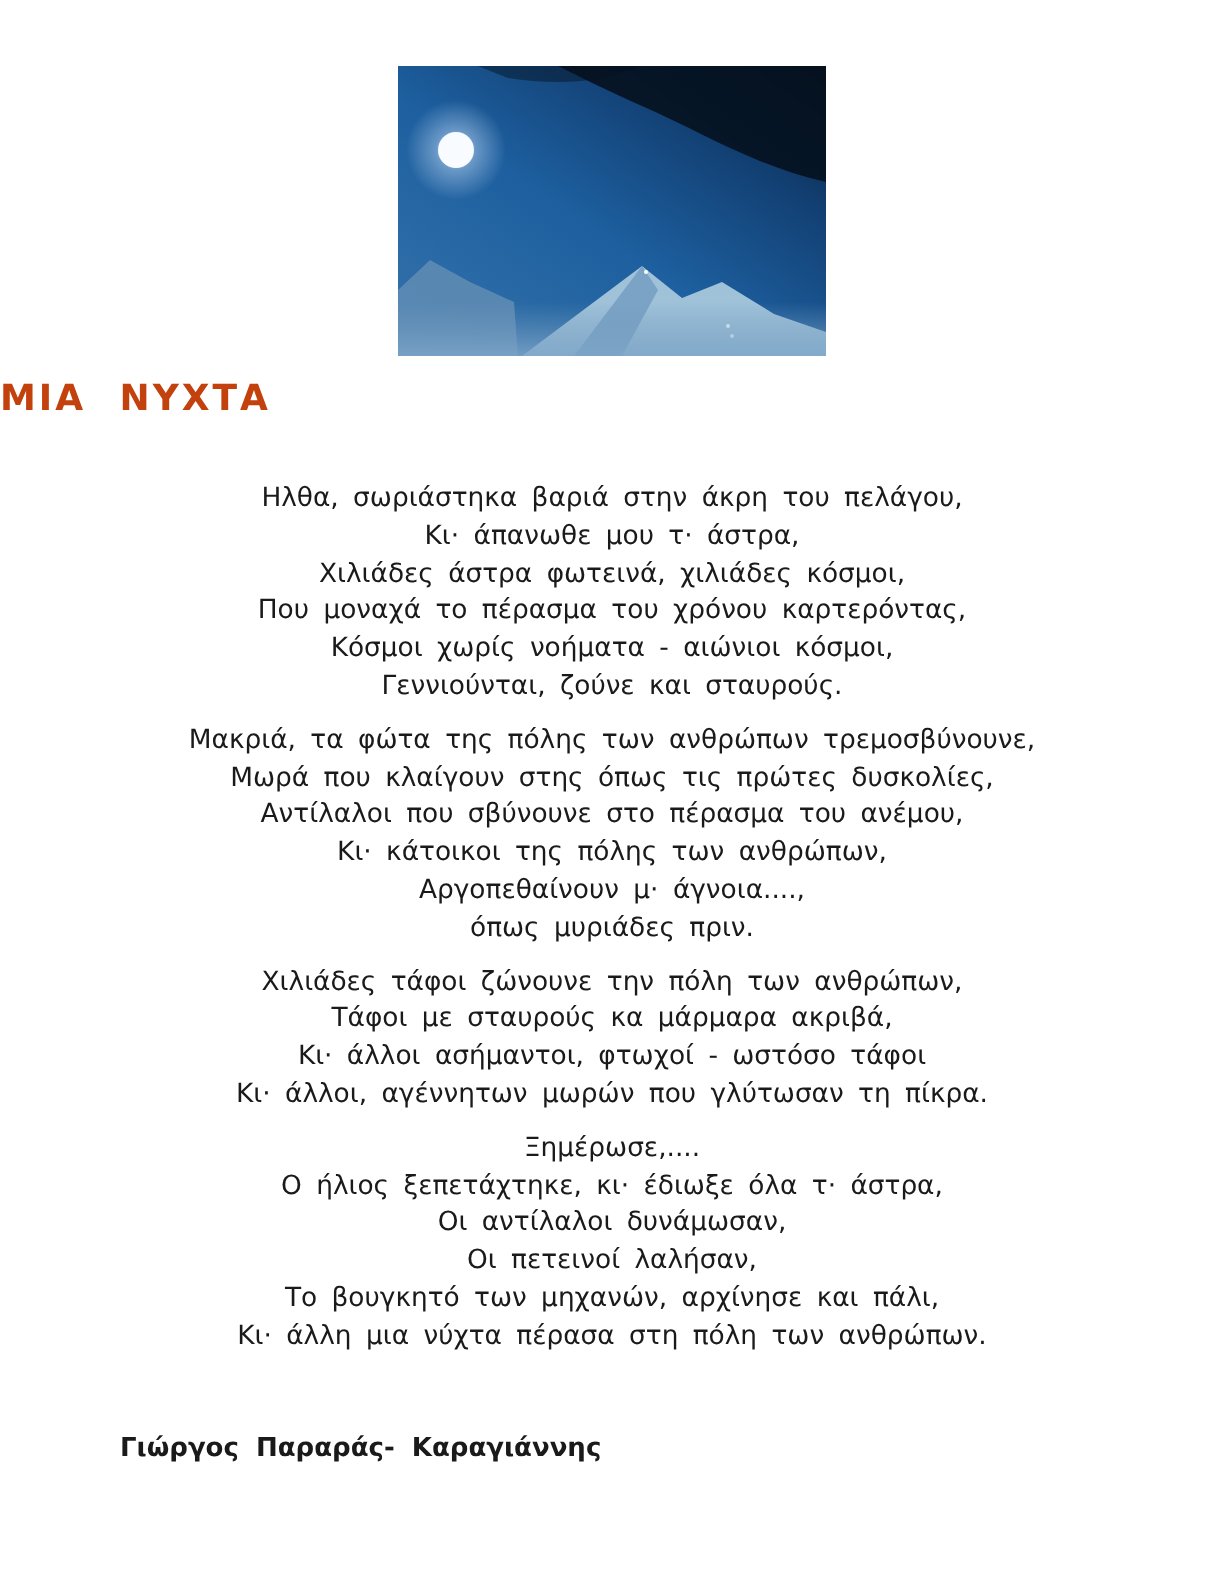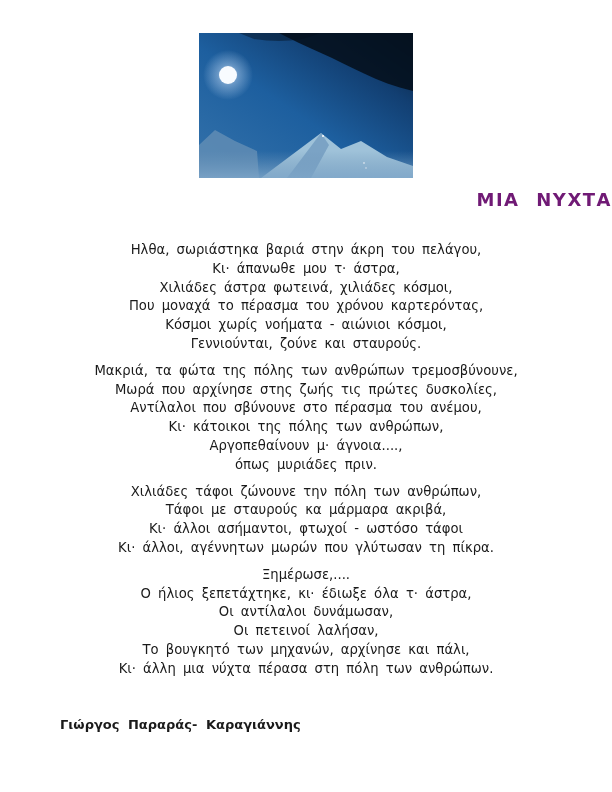--- a/index.html
+++ b/index.html
@@ -15,27 +15,27 @@
   
   .photo{
     width:214px;height:145px;
     margin:33px auto 0;
   }
   .photo svg{display:block;width:214px;height:145px;}
 
   
   .title{
     margin:10px 0 0;
-    text-align:right;
+    text-align:left;
     font-size:18px;
     line-height:24px;
     font-weight:bold;
     letter-spacing:1.5px;
     word-spacing:9px;
-    color:#701a75;
+    color:#c2410c;
   }
 
   
   .poem{
     margin-top:29px;
     text-align:center;
     font-size:13.2px;
     line-height:18.8px;
     word-spacing:3px;
   }
@@ -107,21 +107,21 @@
       <div class="line">Ηλθα, σωριάστηκα βαριά στην άκρη του πελάγου,</div>
       <div class="line">Κι· άπανωθε μου τ· άστρα,</div>
       <div class="line">Χιλιάδες άστρα φωτεινά, χιλιάδες κόσμοι,</div>
       <div class="line">Που μοναχά το πέρασμα του χρόνου καρτερόντας,</div>
       <div class="line">Κόσμοι χωρίς νοήματα - αιώνιοι κόσμοι,</div>
       <div class="line">Γεννιούνται, ζούνε και σταυρούς.</div>
     </div>
 
     <div class="stanza">
       <div class="line">Μακριά, τα φώτα της πόλης των ανθρώπων τρεμοσβύνουνε,</div>
-      <div class="line">Μωρά που αρχίνησε στης ζωής τις πρώτες δυσκολίες,</div>
+      <div class="line">Μωρά που κλαίγουν στης όπως τις πρώτες δυσκολίες,</div>
       <div class="line">Αντίλαλοι που σβύνουνε στο πέρασμα του ανέμου,</div>
       <div class="line">Κι· κάτοικοι της πόλης των ανθρώπων,</div>
       <div class="line">Αργοπεθαίνουν μ· άγνοια....,</div>
       <div class="line">όπως μυριάδες πριν.</div>
     </div>
 
     <div class="stanza">
       <div class="line">Χιλιάδες τάφοι ζώνουνε την πόλη των ανθρώπων,</div>
       <div class="line">Τάφοι με σταυρούς κα μάρμαρα ακριβά,</div>
       <div class="line">Κι· άλλοι ασήμαντοι, φτωχοί - ωστόσο τάφοι</div>

